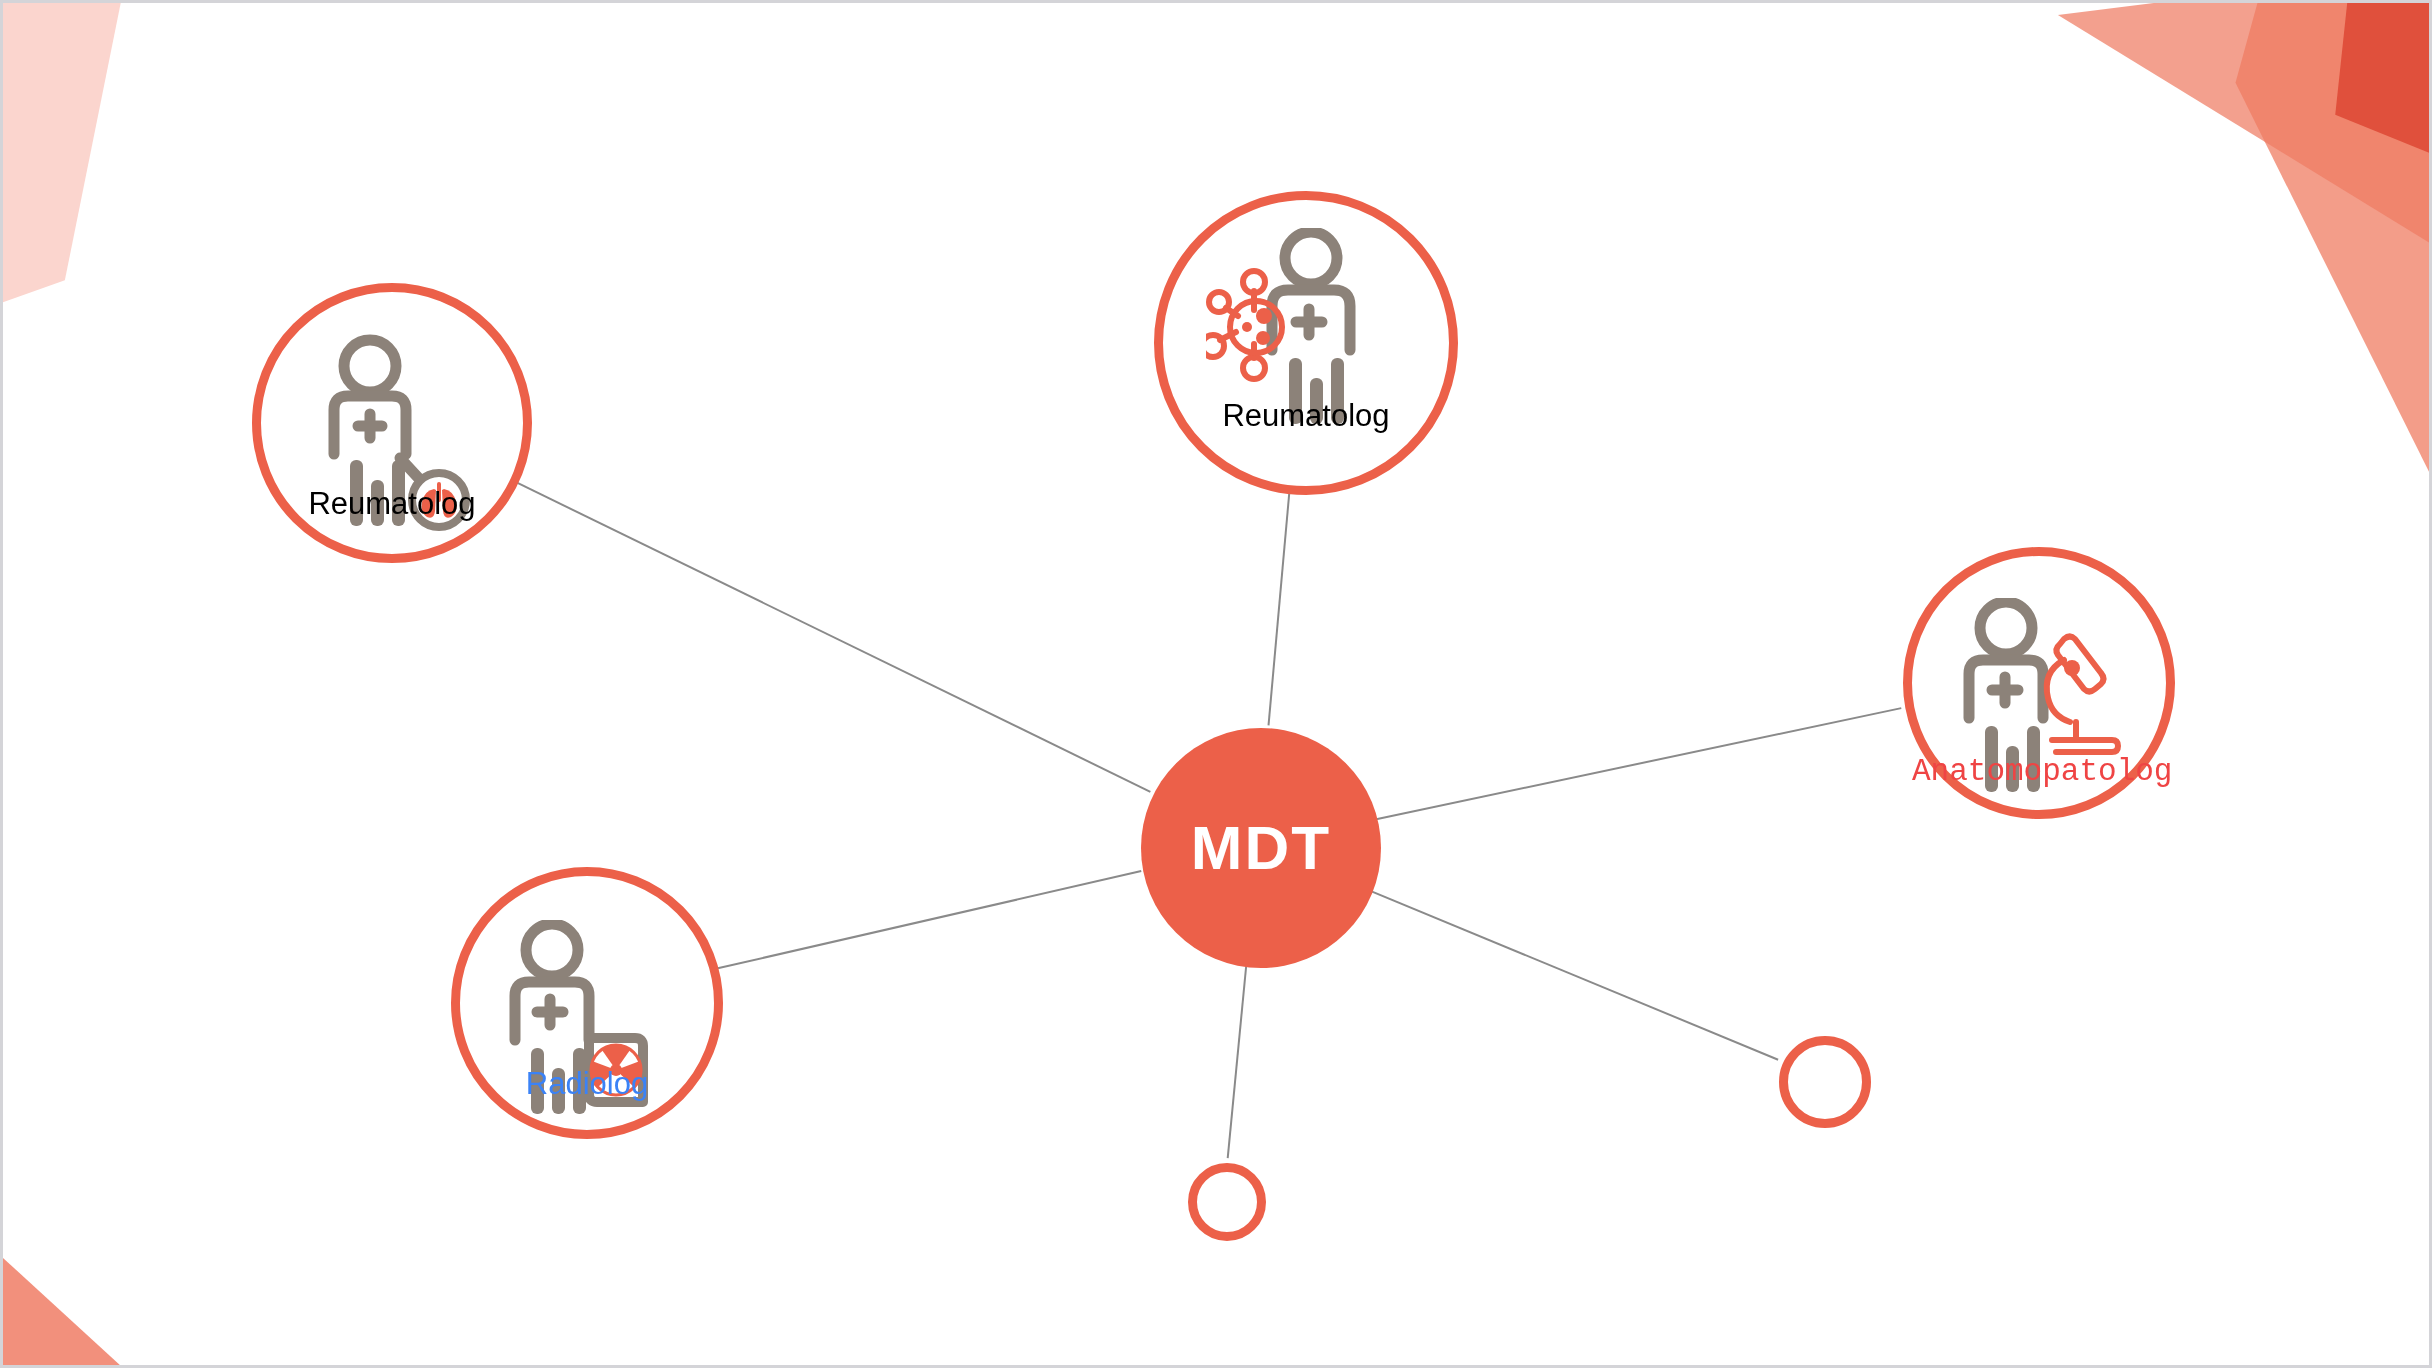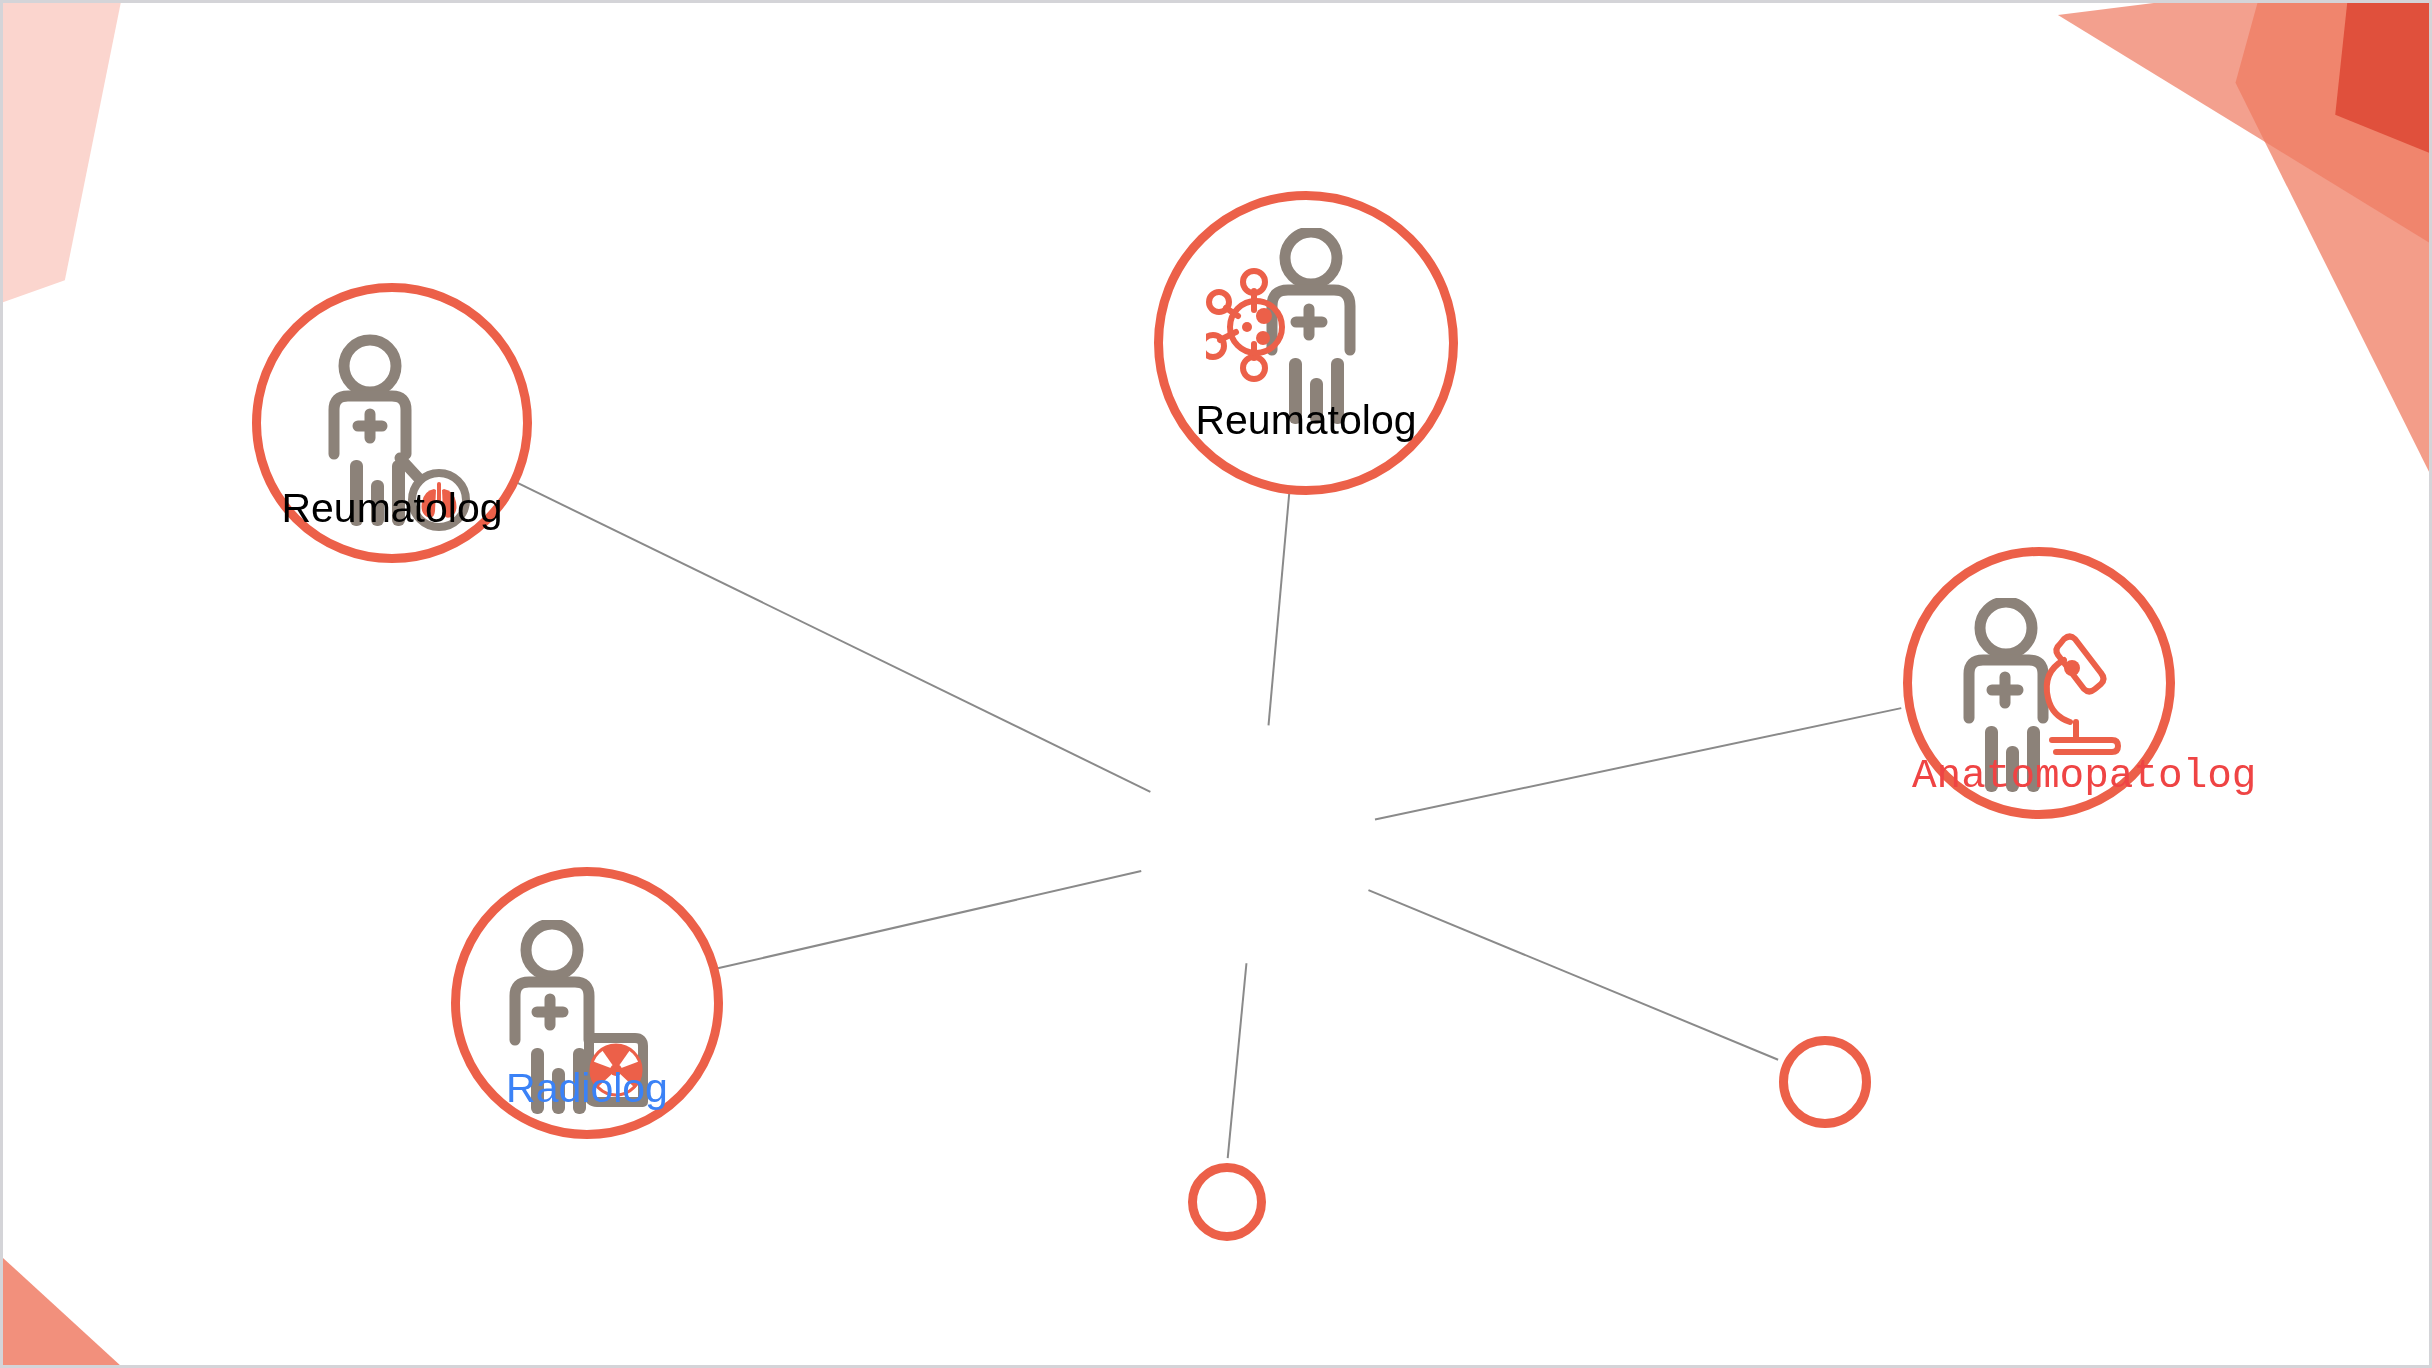--- a/index.html
+++ b/index.html
@@ -37,21 +37,21 @@
     flex-direction: column;
     align-items: center;
     justify-content: flex-start;
   }
   .node-label {
     position: absolute;
     left: 0;
     right: 0;
     text-align: center;
     color: #000000;
-    font-size: 41px;
+    font-size: 31px;
     line-height: 1;
     white-space: nowrap;
   }
   .node-icon {
     position: absolute;
     left: 50%;
     transform: translateX(-50%);
   }
 
   
@@ -212,14 +212,17 @@
           <circle cx="119" cy="150" r="6"></circle>
         </g>
       </svg>
     </div>
     <div class="node-label" style="top: 192px; color: #3b82f6;">Radiolog</div>
   </div>
 
   <div class="empty-node" style="left: 1776px; top: 1033px; width: 92px; height: 92px; border: 9px solid rgb(236, 96, 73);"></div>
   <div class="empty-node" style="left: 1185px; top: 1160px; width: 78px; height: 78px; border: 9px solid rgb(236, 96, 73);"></div>
 
+  <div id="hub" style="left: 1138px; top: 725px; width: 240px; height: 240px; background: rgb(236, 96, 73);">
+    <span id="hub-label" style="color: rgb(255, 255, 255);">MDT</span>
+  </div>
 
 </div>
 
 </body></html>

